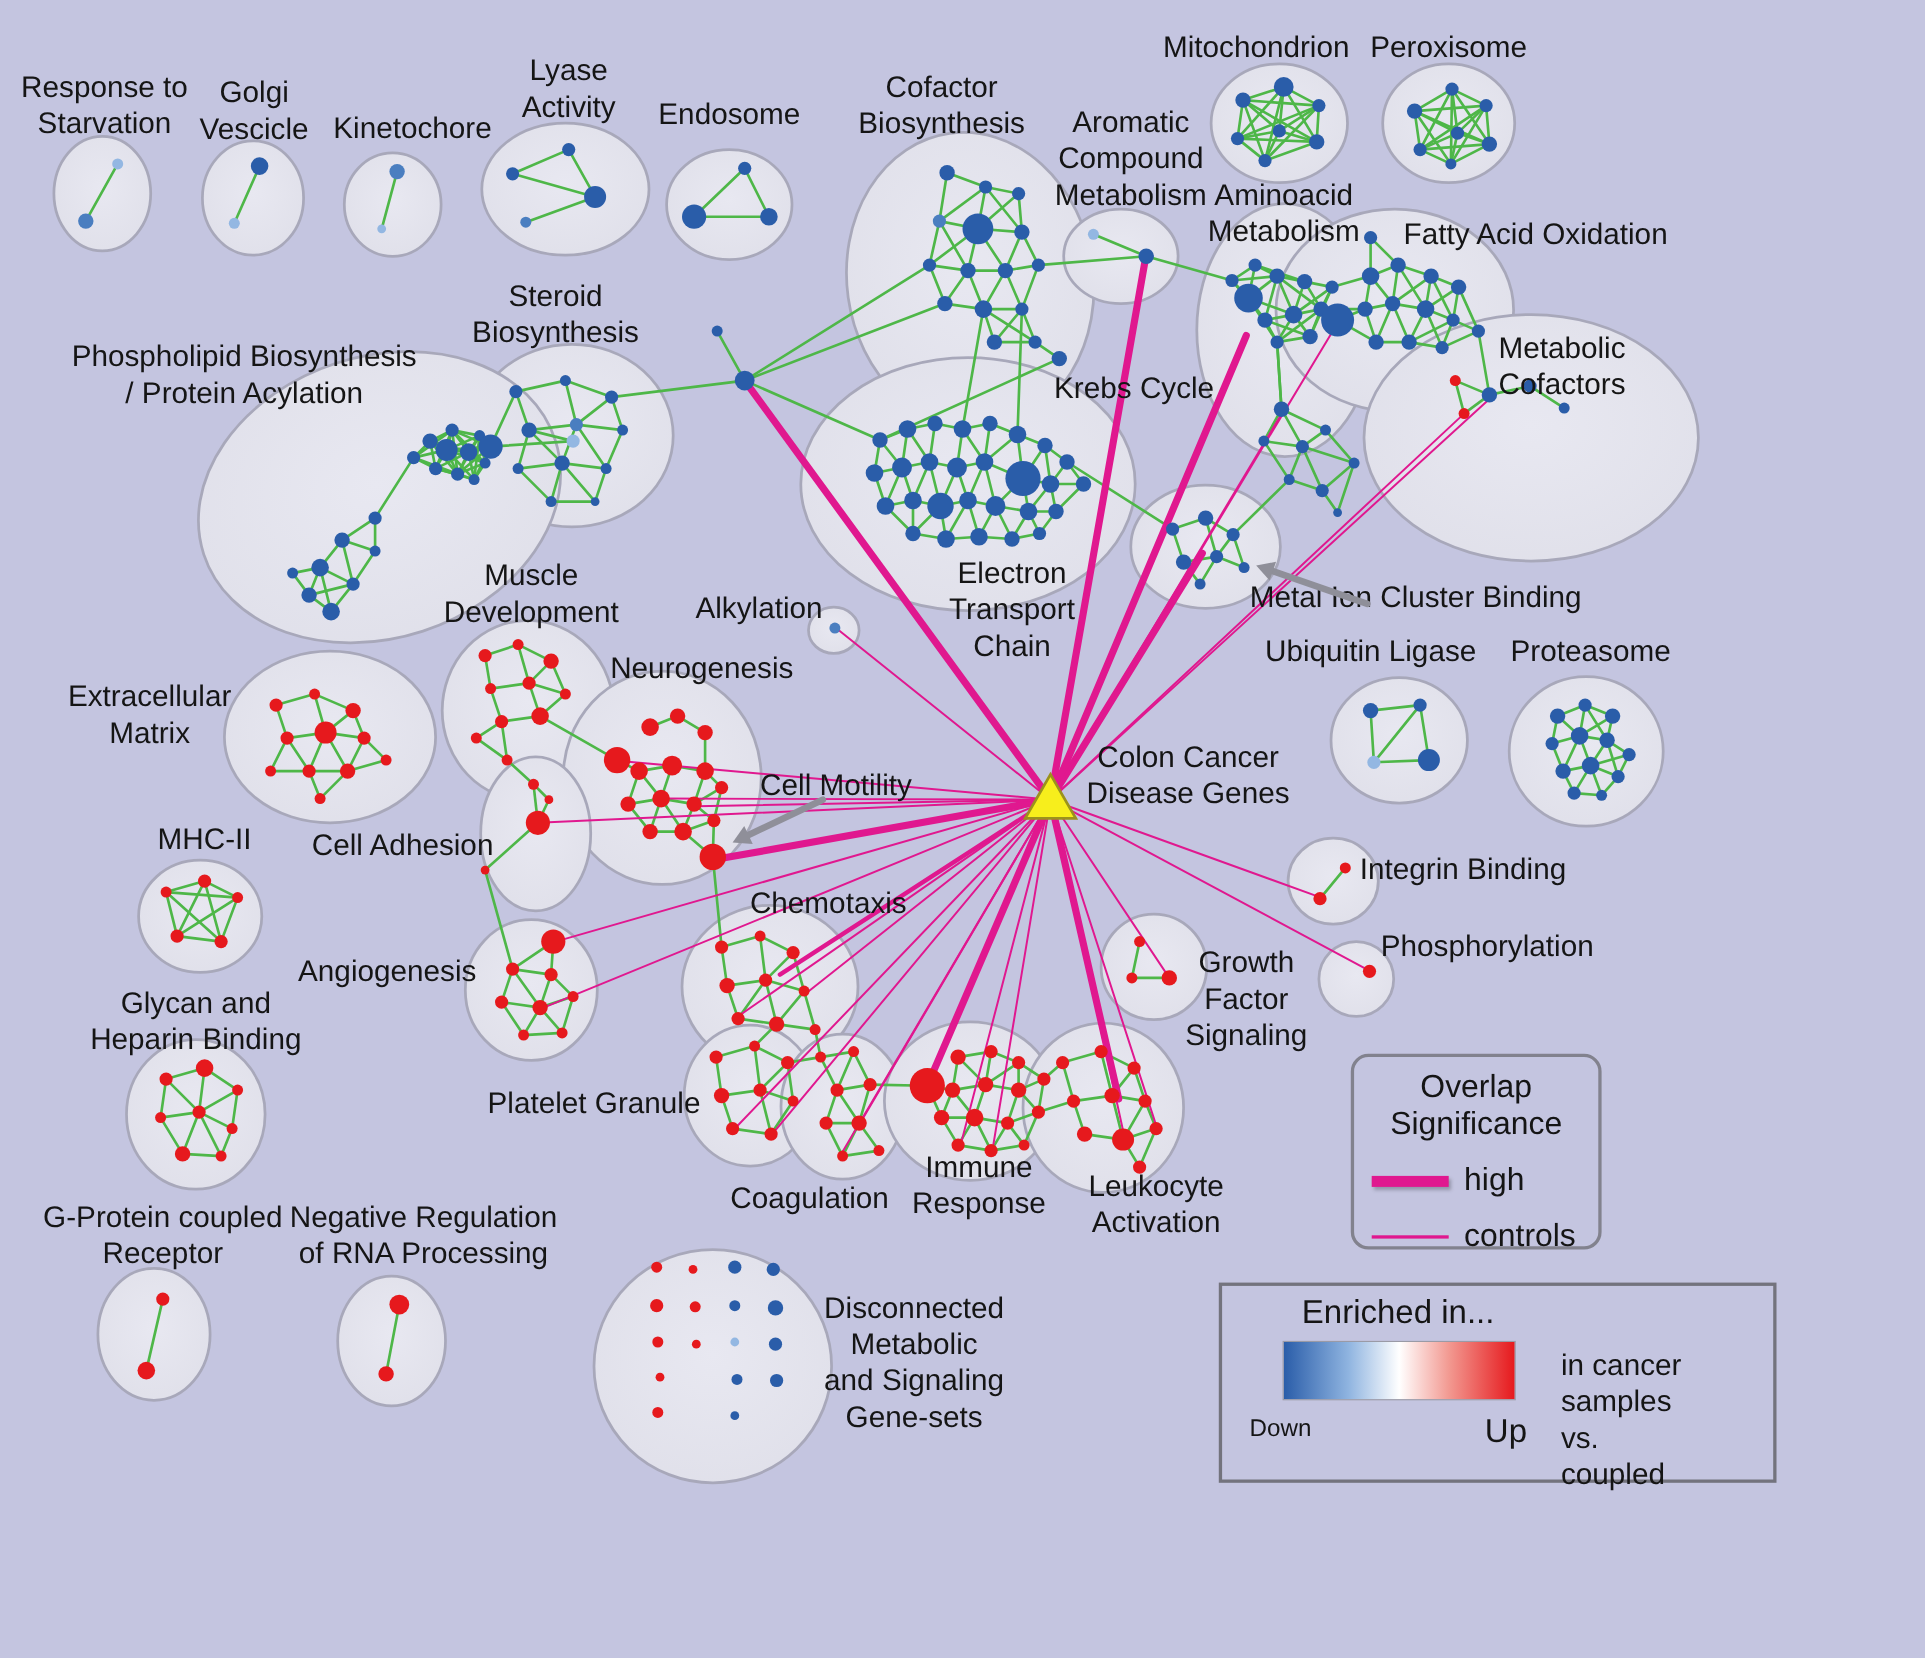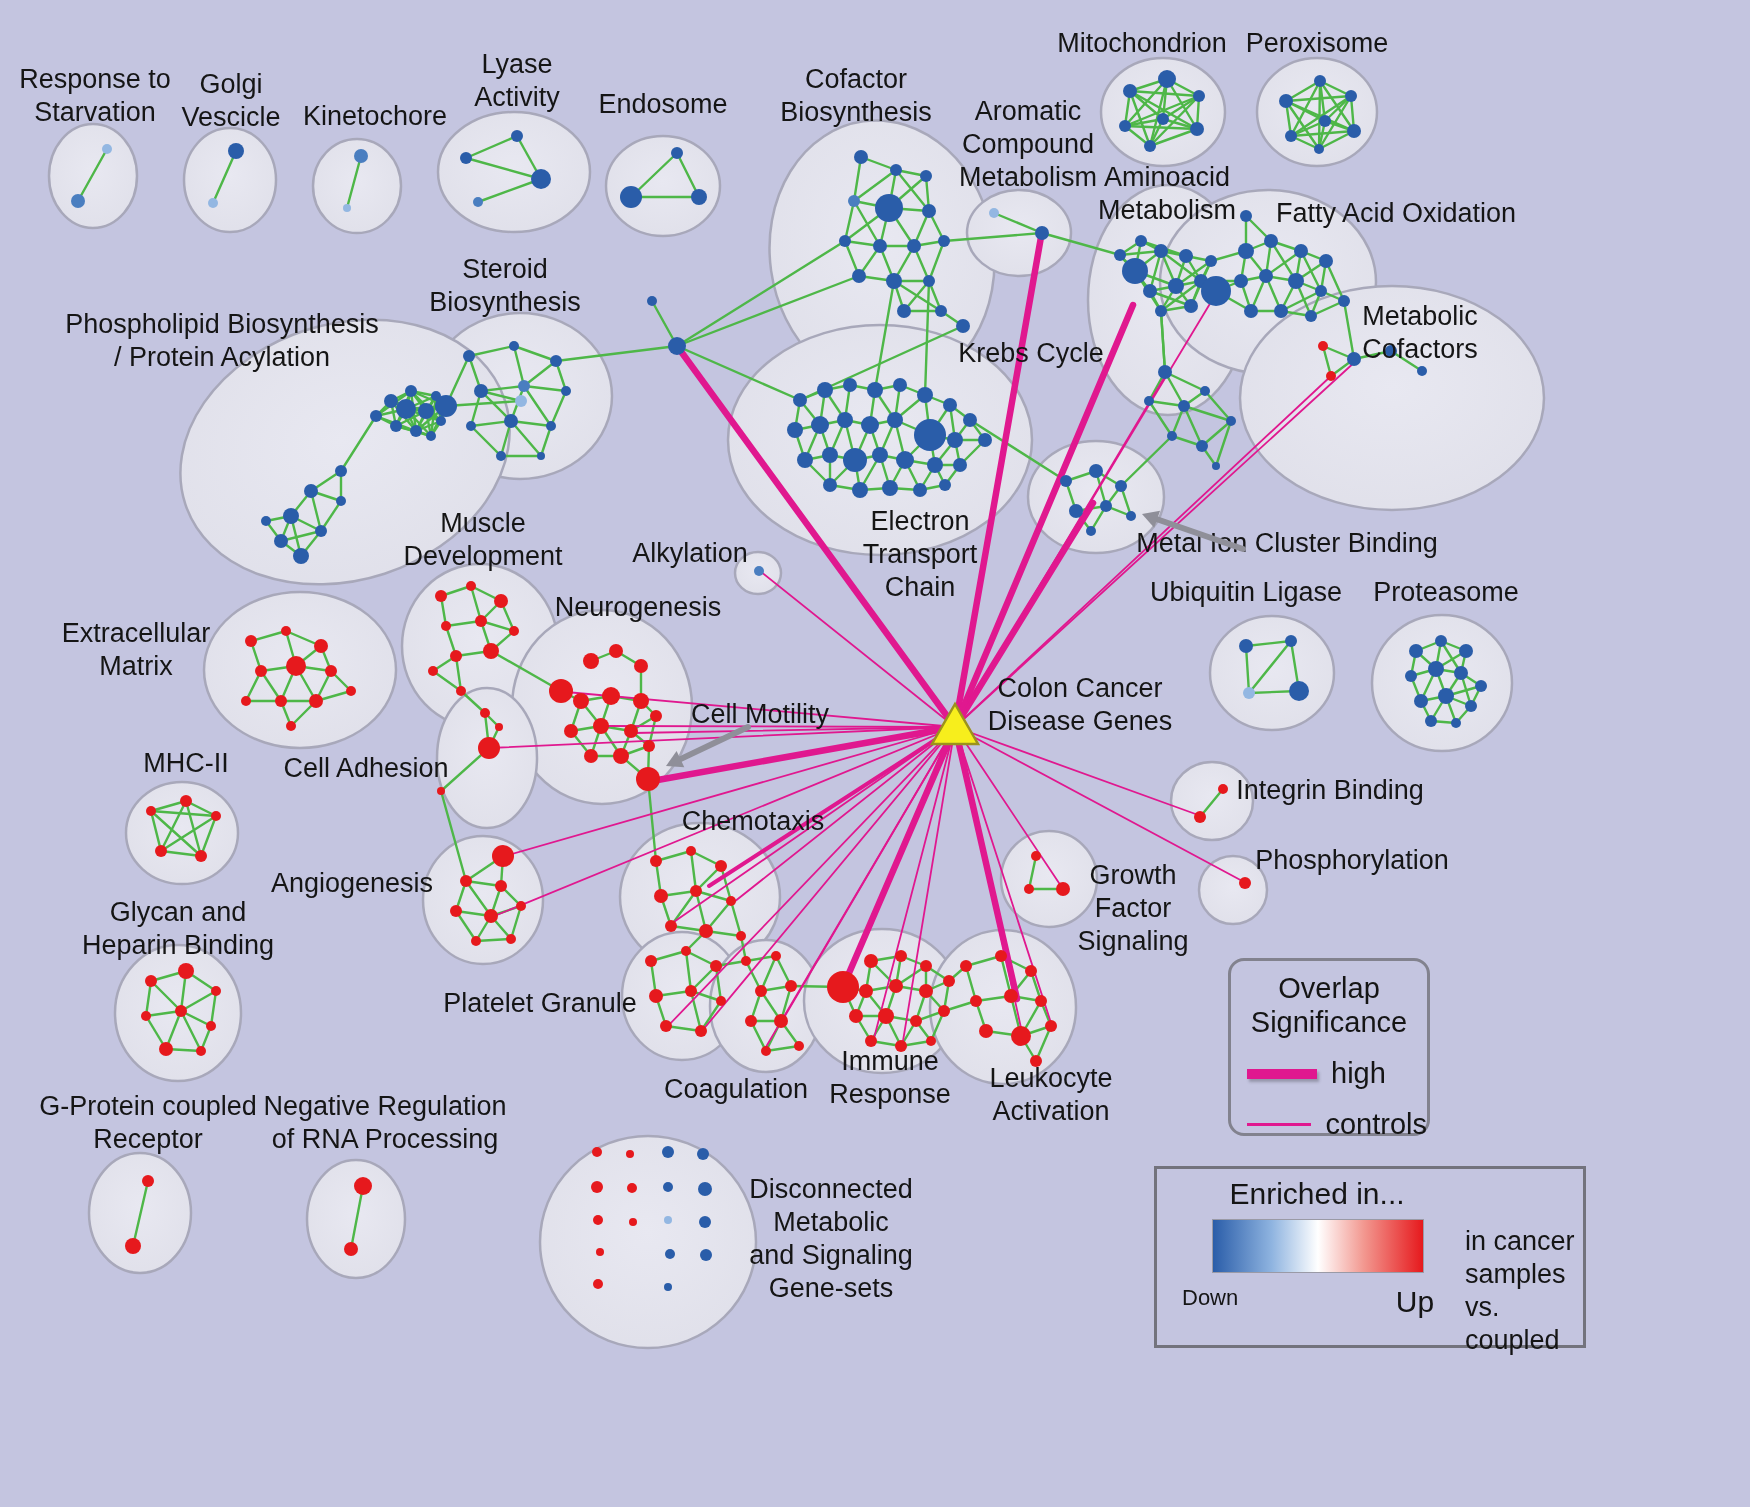--- a/index.html
+++ b/index.html
@@ -1,27 +1,27 @@
 <!DOCTYPE html>
 <html><head>
 <meta charset="utf-8">
 <style>
   html,body{margin:0;padding:0;background:#c4c5e0;}
   .canvas{position:relative;width:1750px;height:1507px;background:#c4c5e0;overflow:hidden;
           font-family:"Liberation Sans",sans-serif;color:#151515;}
   svg text{font-family:"Liberation Sans",sans-serif;font-size:27px;fill:#151515;}
-  .legend-overlap{position:absolute;left:1228px;top:958px;width:202px;height:178px;
+  .legend-overlap{position:absolute;left:1228px;top:958px;width:228px;height:178px;
     border:3px solid #82828e;border-radius:16px;box-sizing:border-box;}
   .lg-title{text-align:center;font-size:29px;line-height:34px;padding-top:10px;}
   .lg-row{display:flex;align-items:center;margin:18px 0 0 16px;font-size:29px;}
   .line-high{display:inline-block;width:70px;height:10px;background:#e0188f;margin-right:14px;
     box-shadow:2px 3px 3px rgba(60,60,70,.35);}
   .line-mod{display:inline-block;width:70px;height:3px;background:#e0188f;margin-right:14px;}
-  .legend-enriched{position:absolute;left:1108px;top:1166px;width:432px;height:182px;
-    border:3px solid #73737d;box-sizing:border-box;margin-left:46px;}
+  .legend-enriched{position:absolute;left:1108px;top:1166px;width:507px;height:182px;
+    border:3px solid #73737d;box-sizing:border-box;}
   .en-title{position:absolute;left:0;top:8px;width:320px;text-align:center;font-size:30px;}
   .gradient-bar{position:absolute;left:55px;top:50px;width:210px;height:52px;border:1px solid #9a9aa6;
     background:linear-gradient(to right,#2a5da9 0%,#8fb4e0 28%,#ffffff 50%,#f2978f 72%,#e6191d 100%);}
   .en-down{position:absolute;left:25px;top:116px;font-size:22px;}
   .en-up{position:absolute;left:228px;top:116px;width:60px;text-align:center;font-size:30px;}
   .en-note{position:absolute;left:308px;top:56px;width:118px;font-size:27px;line-height:33px;}
 </style>
 </head>
 <body>
 

